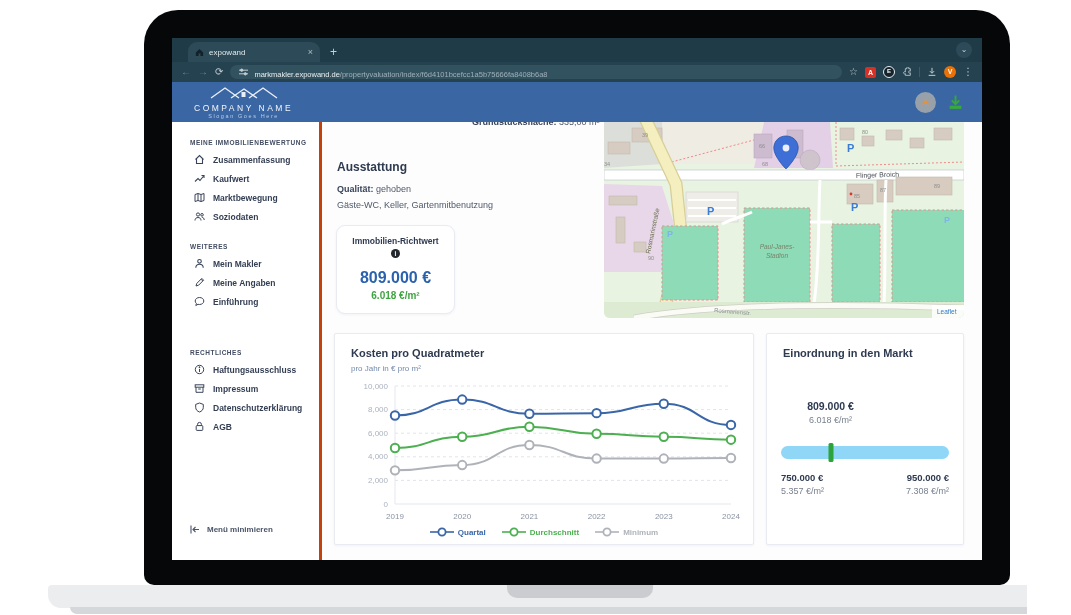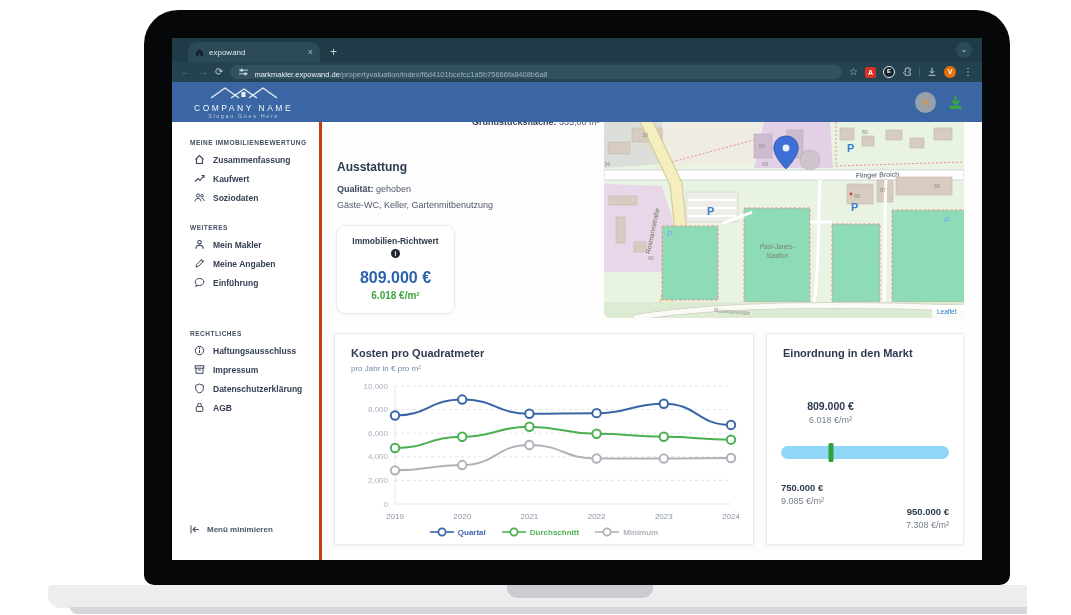--- a/index.html
+++ b/index.html
@@ -95,21 +95,21 @@
   .legend { position:absolute; left:0; right:0; bottom:7px; display:flex; justify-content:center; gap:16px; }
   .legend-item { display:flex; align-items:center; gap:4px; font-size:8px; font-weight:bold; }
 
   .mk-valgroup { position:absolute; top:66px; text-align:center; transform:translateX(-50%); }
   .mk-val { font-size:10.5px; font-weight:bold; color:#2E3A50; }
   .mk-sqm { margin-top:3px; font-size:9px; color:#79818F; }
   .mk-barwrap { position:absolute; left:14px; right:14px; top:110px; height:15px; }
   .mk-bar { position:absolute; left:0; right:0; top:2px; height:13px; background:#8FD6F7; border-radius:7px; }
   .mk-marker { position:absolute; top:-1px; width:5px; height:19px; background:#2EA33C; border-radius:1.5px;
                transform:translateX(-50%); }
-  .mk-row { position:absolute; left:14px; right:14px; top:148px; display:flex; justify-content:space-between;flex-direction:column; }
+  .mk-row { position:absolute; left:14px; right:14px; top:138px; display:flex; justify-content:space-between; }
   .mk-min, .mk-max { font-size:9.5px; font-weight:bold; color:#2E3A50; }
   .mk-max { text-align:right; }
   .mk-sub { margin-top:3px; font-size:9px; font-weight:normal; color:#79818F; }
 </style>
 </head>
 <body>
 
 <div class="page">
   <div class="bezel"></div>
 
@@ -196,20 +196,29 @@
         <span>Zusammenfassung</span>
       </div>
       <div class="sb-item">
         <svg width="11" height="11" viewBox="0 0 11 11">
             <g stroke="#3A4459" stroke-width="1.1" fill="none">
               <path d="M1 8.5 L4 5.5 L6 7.5 L10 2.5"></path>
               <path d="M7.5 2.5 H10 V5"></path>
             </g>
           </svg>
         <span>Kaufwert</span>
+      </div>
+      <div class="sb-item">
+        <svg width="11" height="11" viewBox="0 0 11 11">
+            <g stroke="#3A4459" stroke-width="1" fill="none">
+              <path d="M1 2.5 L4 1.5 L7 2.5 L10 1.5 V8.5 L7 9.5 L4 8.5 L1 9.5 Z"></path>
+              <path d="M4 1.5 V8.5 M7 2.5 V9.5"></path>
+            </g>
+          </svg>
+        <span>Marktbewegung</span>
       </div>
       <div class="sb-item">
         <svg width="11" height="11" viewBox="0 0 11 11">
             <g stroke="#3A4459" stroke-width="1" fill="none">
               <circle cx="4" cy="3.5" r="1.6"></circle>
               <path d="M1 9.5 C1 7.5 2.3 6.5 4 6.5 C5.7 6.5 7 7.5 7 9.5"></path>
               <circle cx="8" cy="3.8" r="1.3"></circle>
               <path d="M7.8 6.3 C9.3 6.4 10.2 7.4 10.2 9"></path>
             </g>
           </svg>
@@ -479,21 +488,21 @@
           <div class="mk-val">809.000 €</div>
           <div class="mk-sqm">6.018 €/m²</div>
         </div>
         <div class="mk-barwrap">
           <div class="mk-bar"></div>
           <div class="mk-marker" style="left: 29.5%;"></div>
         </div>
         <div class="mk-row">
           <div class="mk-min">
             <div>750.000 €</div>
-            <div class="mk-sub">9.085 €/m²</div>
+            <div class="mk-sub">5.357 €/m²</div>
           </div>
           <div class="mk-max">
             <div>950.000 €</div>
             <div class="mk-sub">7.308 €/m²</div>
           </div>
         </div>
       </div>
 
     </div>
   </div>

